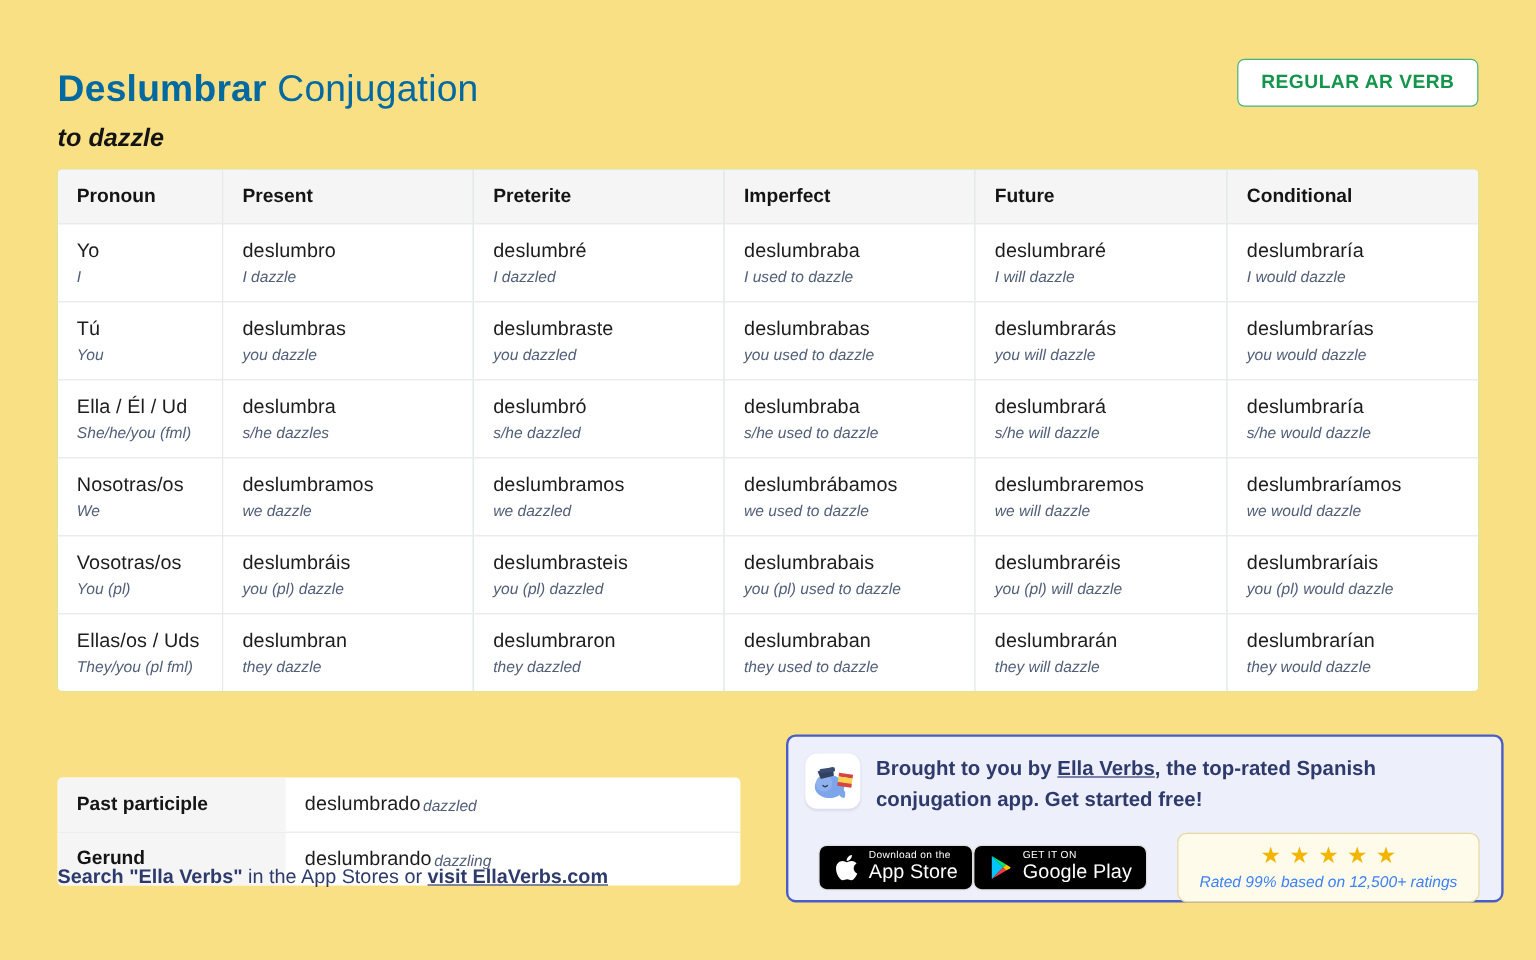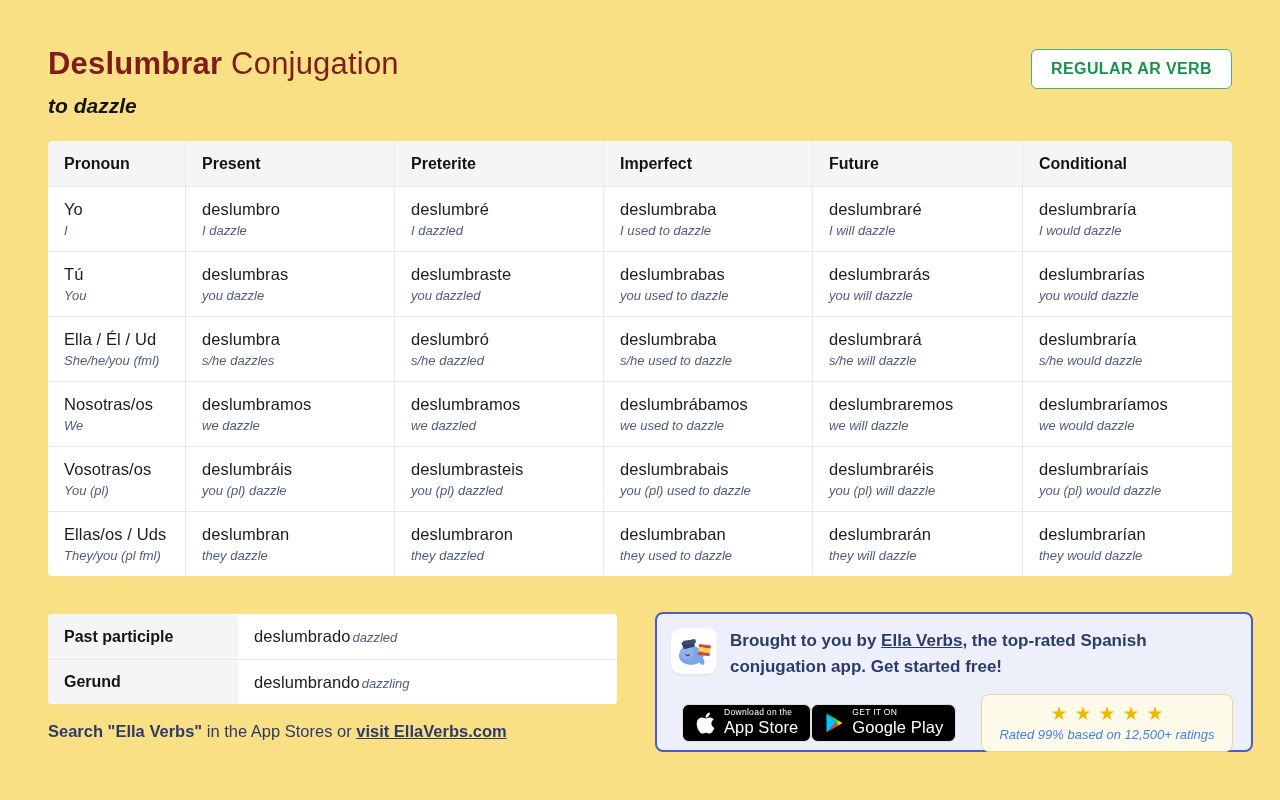--- a/index.html
+++ b/index.html
@@ -5,21 +5,21 @@
   * { margin:0; padding:0; box-sizing:border-box; }
   html,body { width:1280px; height:800px; overflow:hidden; }
   body {
     background:#FAE084;
     font-family:"Liberation Sans","DejaVu Sans",sans-serif;
     color:#1C1C1E;
     position:relative;
   }
   
   .hdr { position:absolute; left:48px; top:46px; }
-  .hdr h1 { font-size:31px; font-weight:400; color:#7f1d1d; letter-spacing:.2px; }
+  .hdr h1 { font-size:31px; font-weight:400; color:#0369a1; letter-spacing:.2px;margin-top:10px; }
   .hdr h1 .verb { font-weight:800; }
   .hdr .sub { font-size:21px; font-style:italic; font-weight:600; margin-top:12px; color:#141414; }
   .badge {
     position:absolute; right:48px; top:49px;
     background:#FFFFFF; border:1px solid #46B380; border-radius:6px;
     color:#13954B; font-weight:700; font-size:16px; letter-spacing:.4px;
     padding:10px 19px; cursor:pointer;
   }
   
   .conj-wrap {
@@ -32,21 +32,21 @@
     height:45px; padding:0 0 0 16px; color:#141414;
   }
   table.conj td { background:#FFFFFF; height:65px; padding:9px 10px 10px 16px; vertical-align:middle; }
   table.conj td, table.conj th { border-left:1px solid #E8E8E8; }
   table.conj td:first-child, table.conj th:first-child { border-left:none; }
   table.conj tbody td { border-top:1px solid #E8E8E8; }
   .form { font-size:16.5px; color:#1C1C1E; letter-spacing:.1px; }
   .gloss { font-size:13px; font-style:italic; color:#515E78; margin-top:4px; }
   
   .extras {
-    position:absolute; left:48px; top:614px; width:569px;
+    position:absolute; left:48px; top:648px; width:569px;
     background:#fff; border-radius:4px; overflow:hidden;
   }
   .extras .xrow { display:flex; height:45px; }
   .extras .xrow + .xrow { border-top:1px solid #E8E8E8; }
   .extras .xlabel {
     width:190px; background:#F5F5F6; font-weight:700; font-size:16px;
     display:flex; align-items:center; padding-left:16px; color:#141414;
   }
   .extras .xval { flex:1; display:flex; align-items:center; gap:2px; padding-left:16px; }
   .extras .xval .gloss { margin-top:2px; }

